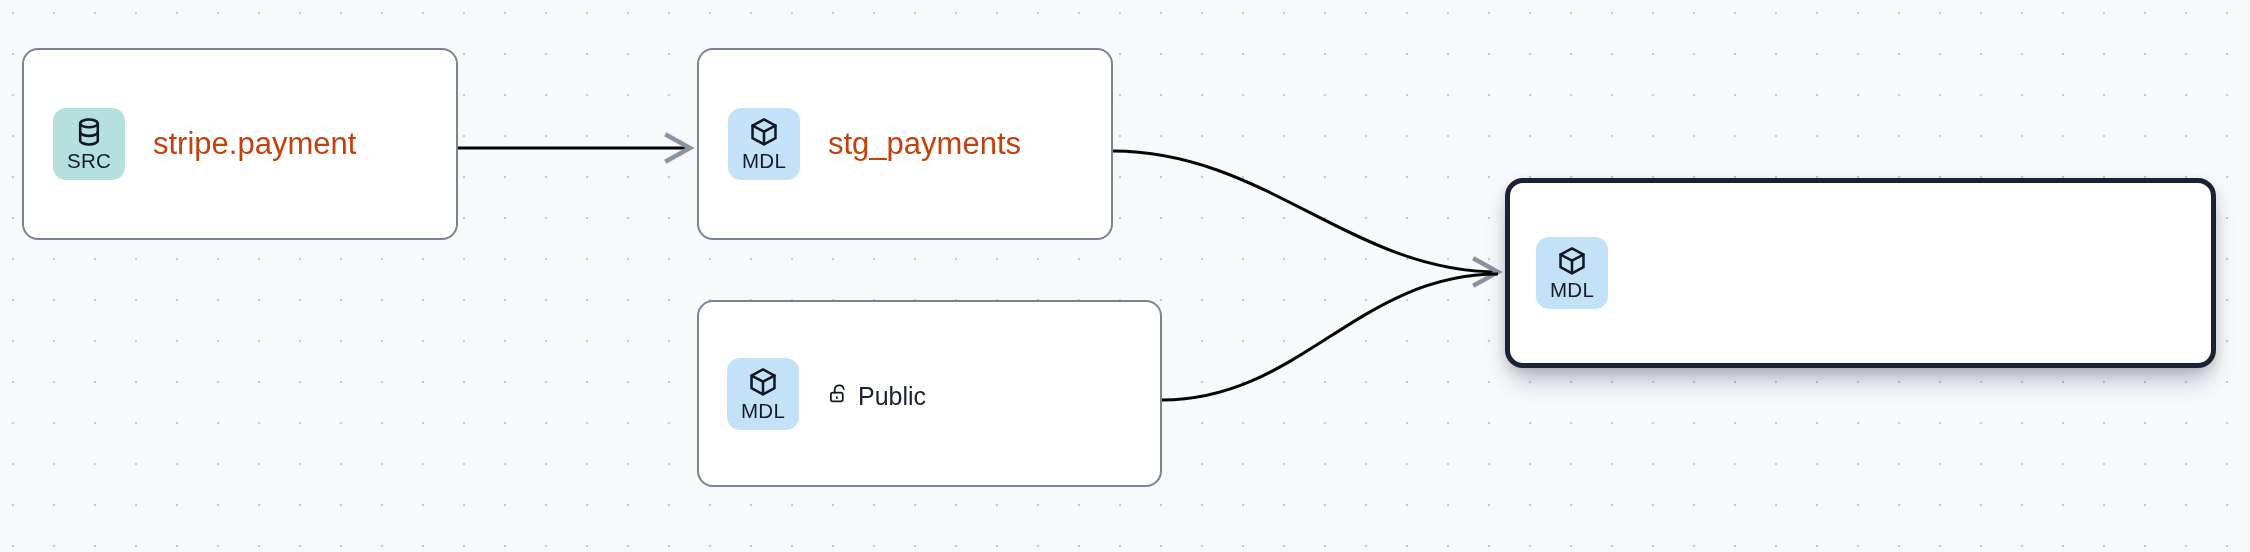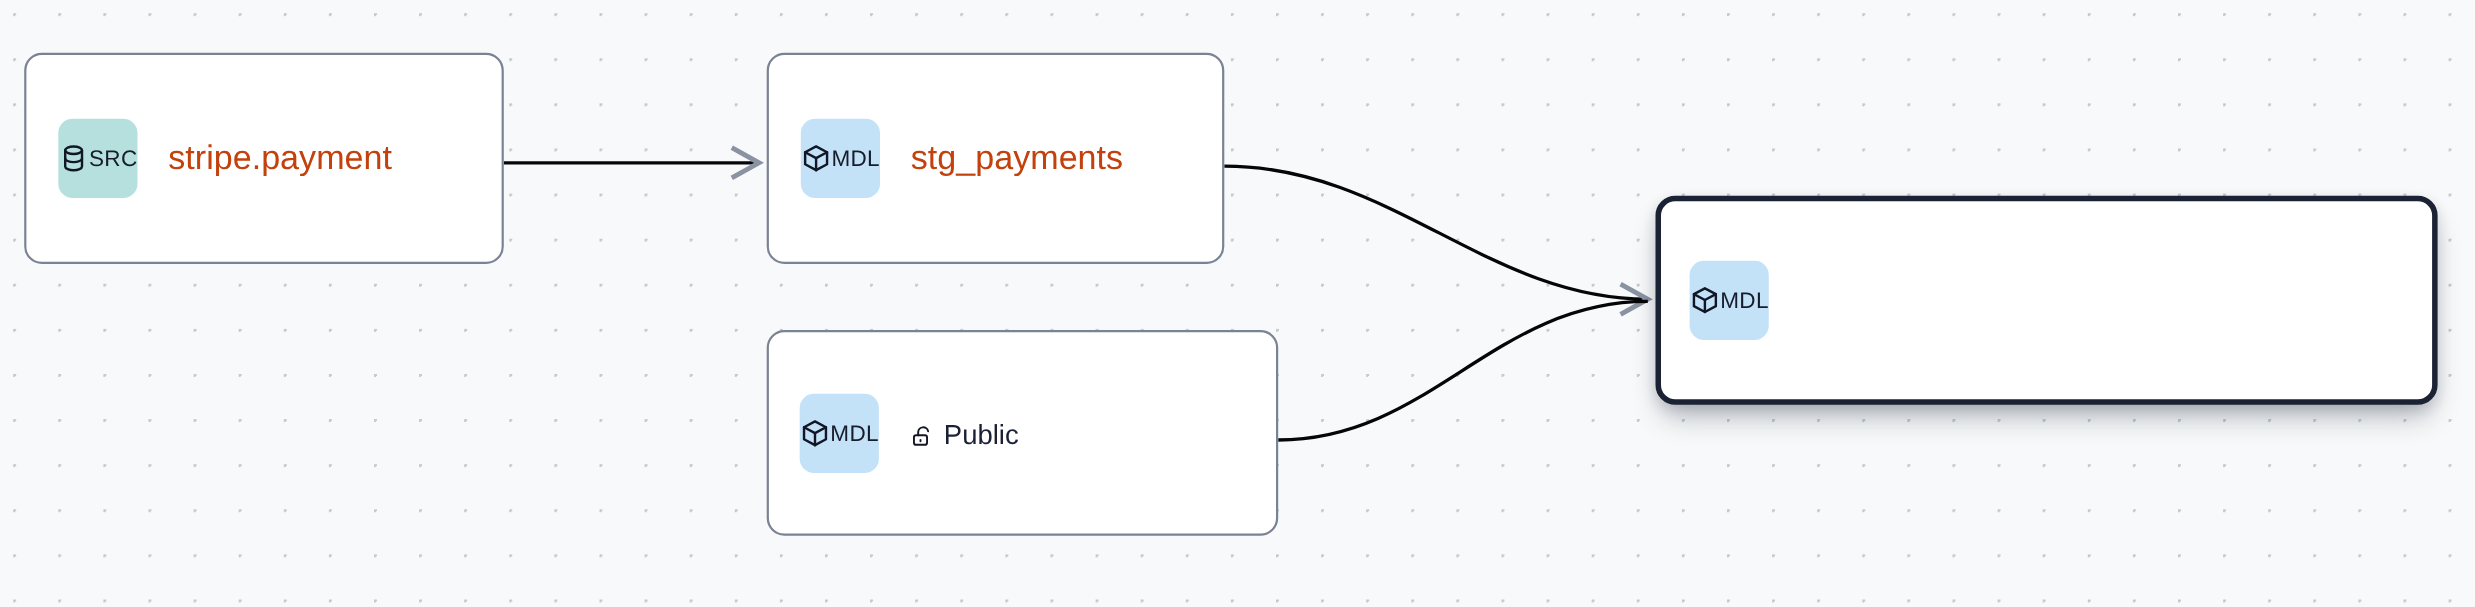--- a/index.html
+++ b/index.html
@@ -42,27 +42,27 @@
     border-radius: 18px;
     box-shadow: 0 16px 26px -6px rgba(30,38,56,0.30),
                 0 4px 12px rgba(30,38,56,0.14);
   }
   .badge {
     flex: 0 0 auto;
     width: 72px;
     height: 72px;
     border-radius: 13px;
     display: flex;
-    flex-direction: row;
+    flex-direction: column;
     align-items: center;
     justify-content: center;
     box-sizing: border-box;
   }
   .badge.src { background: #b6e0dd; }
-  .badge.mdl { background: #c4e2f7; justify-content: space-between; }
+  .badge.mdl { background: #c4e2f7; }
   .badge svg { display: block; }
   .badge-text {
     font-size: 20.5px;
     line-height: 1;
     color: #161c2b;
     letter-spacing: 0.3px;
     margin-top: 3px;
     font-family: "Liberation Sans", "DejaVu Sans", sans-serif;
   }
   .node-body {
@@ -73,21 +73,21 @@
   }
   .node-title {
     font-size: 31px;
     line-height: 1.18;
     color: #c2410c;
     white-space: nowrap;
   }
   .node-sub {
     margin-top: 6px;
     display: flex;
-    align-items: center;
+    align-items: flex-start;
     gap: 9px;
     font-size: 25px;
     line-height: 1.1;
     color: #1b2134;
     white-space: nowrap;
   }
   .node-sub svg { display: block; flex: 0 0 auto; }
 </style>
 </head>
 <body>

